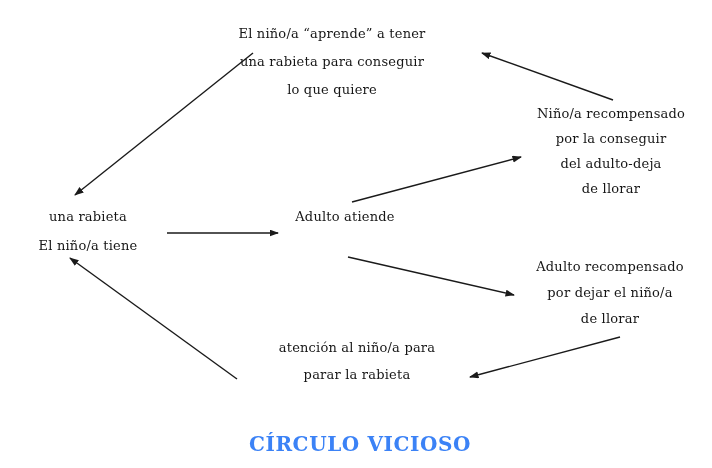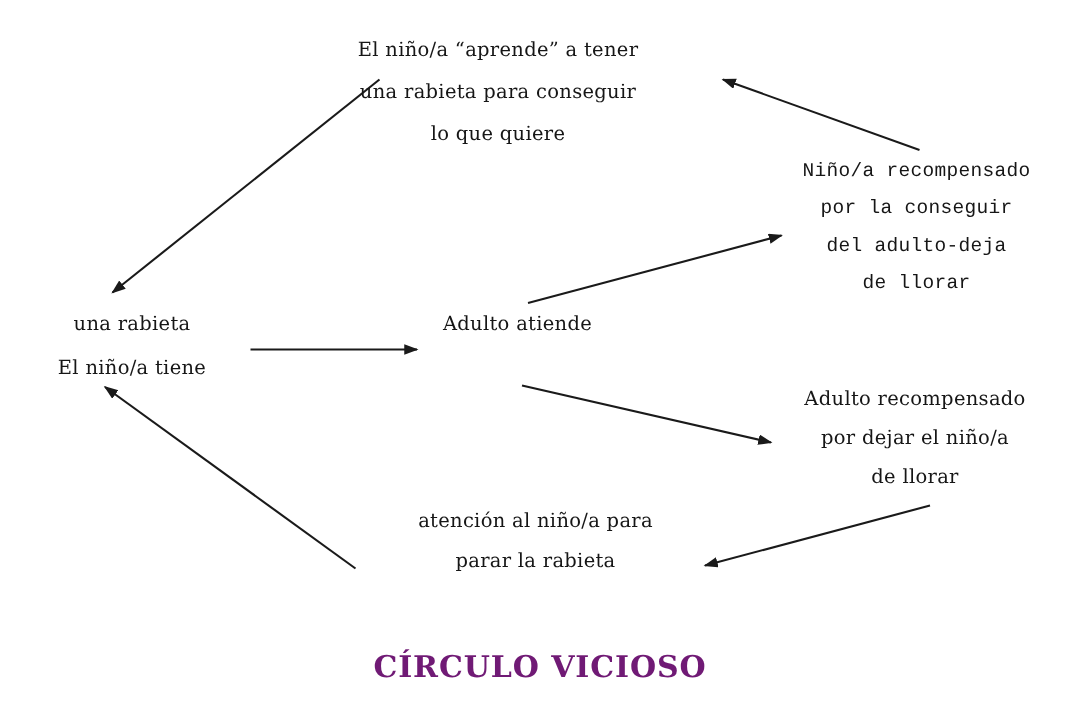--- a/index.html
+++ b/index.html
@@ -19,32 +19,32 @@
   .node {
     position: absolute;
     transform: translateX(-50%);
     text-align: center;
     color: #161616;
     font-size: 13px;
     white-space: nowrap;
     letter-spacing: 0.2px;
   }
   #node-child-learns   { left: 332px; top: 20px;  line-height: 28px; }
-  #node-child-rewarded { left: 611px; top: 101px; line-height: 25px; font-family: Liberation Mono, monospace; }
+  #node-child-rewarded { left: 611px; top: 101px; line-height: 25px; }
   #node-child-tantrum  { left: 88px;  top: 202px; line-height: 29px; }
   #node-adult-attends  { left: 345px; top: 202px; line-height: 30px; }
   #node-adult-rewarded { left: 610px; top: 254px; line-height: 26px; }
   #node-adult-learns   { left: 357px; top: 334px; line-height: 27px; }
   #diagram-title {
     position: absolute;
     left: 360px; top: 432px;
     transform: translateX(-50%);
     font-size: 20px;
     font-weight: bold;
-    color: #701a75;
+    color: #3b82f6;
     letter-spacing: 0.6px;
     white-space: nowrap;
   }
   line.arrow { stroke: #1a1a1a; stroke-width: 1.4; }
 </style>
 </head>
 <body>
 
 <div id="canvas">
 

